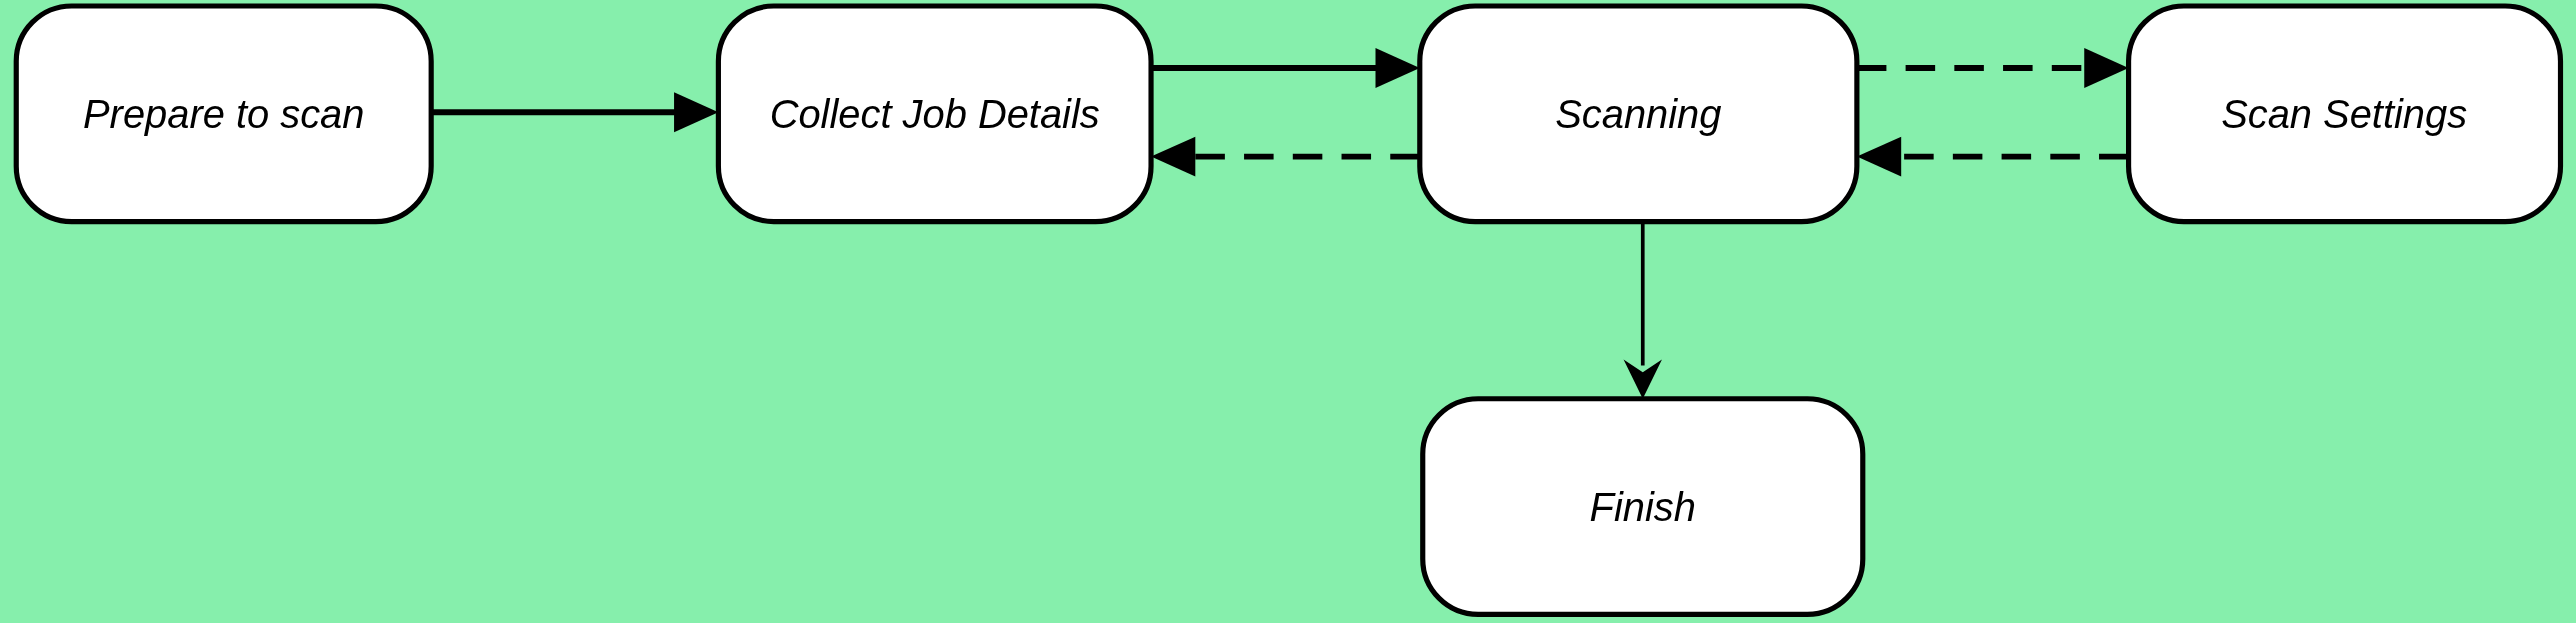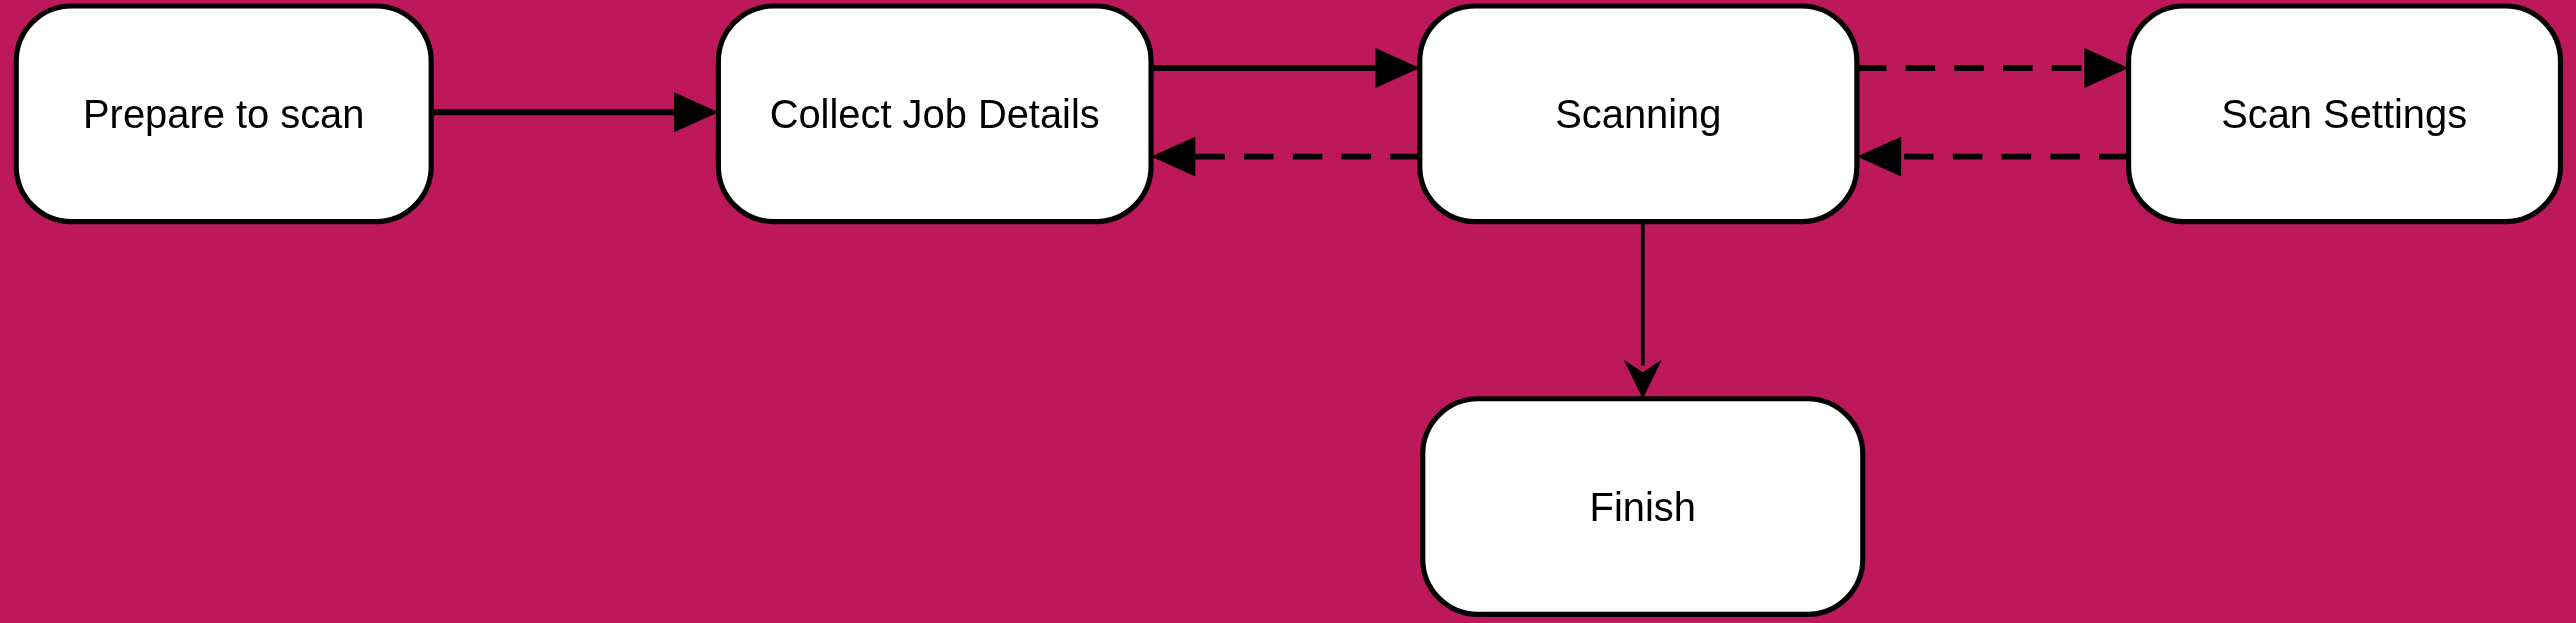--- a/index.html
+++ b/index.html
@@ -4,22 +4,23 @@
 <style>
   html, body {
     margin: 0;
     padding: 0;
     background: #ffffff;
   }
   .canvas {
     position: relative;
     width: 2576px;
     height: 624px;
-    background: #be185d;
+    background: #86efac;
     overflow: hidden;
+    font-style: italic;
   }
   svg {
     display: block;
   }
   .node-rect {
     fill: #ffffff;
     stroke: #000000;
     stroke-width: 7;
   }
   .node-label {

